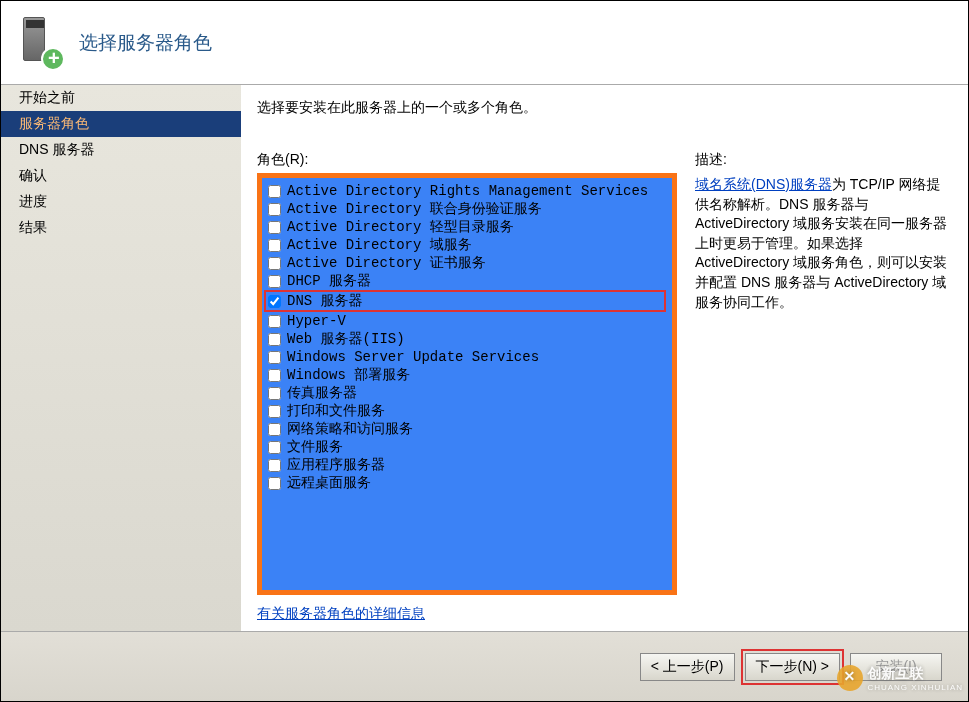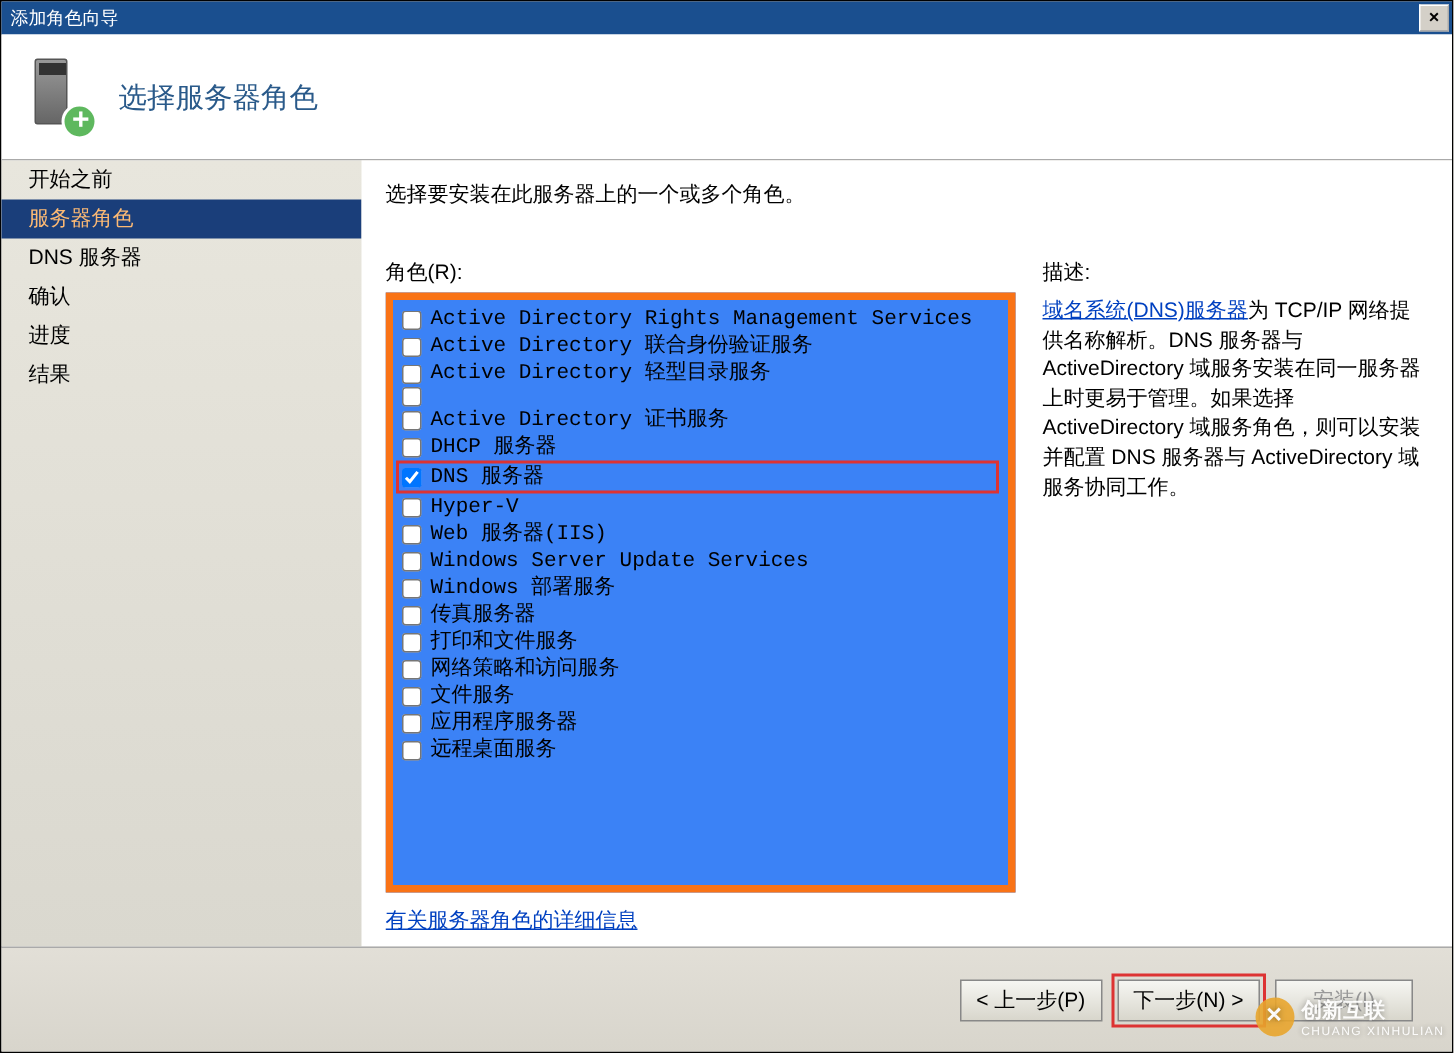--- a/index.html
+++ b/index.html
@@ -137,24 +137,20 @@
     opacity:.9;
   }
   .wm-icon { width:26px; height:26px; border-radius:50%; background:#e8a62e; position:relative; }
   .wm-icon::before { content:"✕"; color:#fff; position:absolute; left:6px; top:3px; font-size:14px; }
   .wm-sub { font-size:8px; font-weight:normal; display:block; letter-spacing:1px; }
 </style>
 </head>
 <body>
 
 <div class="window">
-  <div class="titlebar">
-    <span class="title">添加角色向导</span>
-    <div class="close-btn">×</div>
-  </div>
 
   <div class="header-section">
     <div class="header-icon">
       <div class="server-box"></div>
       <div class="plus-badge"></div>
     </div>
     <div class="header-title">选择服务器角色</div>
   </div>
 
   <div class="body-section">
@@ -180,20 +176,21 @@
               <div class="role-item">
                 <input type="checkbox" style="">
                 <span class="rlabel">Active Directory 联合身份验证服务</span>
               </div>
               <div class="role-item">
                 <input type="checkbox" style="">
                 <span class="rlabel">Active Directory 轻型目录服务</span>
               </div>
               <div class="role-item">
                 <input type="checkbox" style="">
+                <span class="rlabel">Active Directory 域服务</span>
               </div>
               <div class="role-item">
                 <input type="checkbox" style="">
                 <span class="rlabel">Active Directory 证书服务</span>
               </div>
               <div class="role-item">
                 <input type="checkbox" style="">
                 <span class="rlabel">DHCP 服务器</span>
               </div>
               <div class="role-item highlight">

